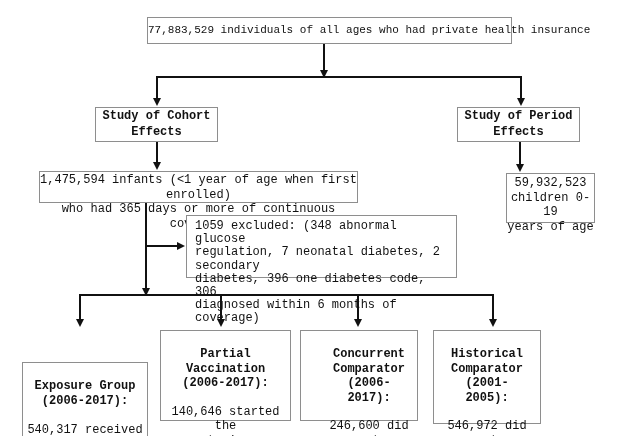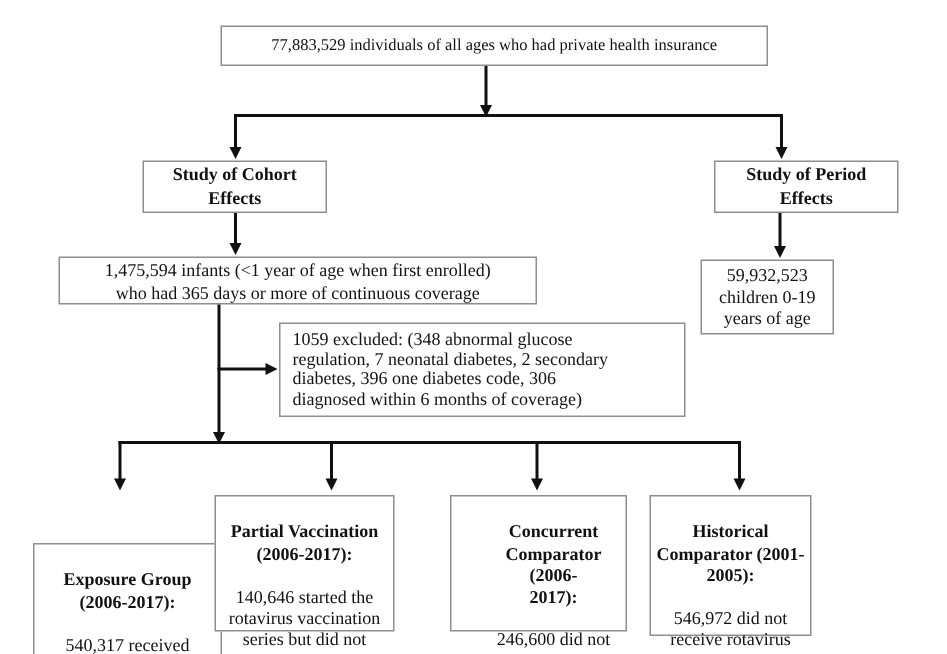--- a/index.html
+++ b/index.html
@@ -1,43 +1,43 @@
 <!DOCTYPE html>
 <html><head>
 <meta charset="utf-8">
 <style>
   html, body { margin: 0; padding: 0; background: #ffffff; }
   .canvas {
     position: relative;
     width: 631px;
     height: 436px;
     background: #ffffff;
-    font-family: Liberation Serif, serif;
+    font-family: Liberation Mono, monospace;
     color: #111111;
     overflow: hidden;
   }
   .box {
     position: absolute;
     box-sizing: border-box;
     background: #ffffff;
     border: 1px solid #8e8e8e;
     font-size: 12px;
     line-height: 14.4px;
     text-align: center;
     white-space: pre-line;
   }
   .b-total    { left:147px; top:17px;  width:365px; height:27px; font-size:11px; white-space:nowrap; line-height:25px; }
   .b-cohort   { left:95px;  top:107px; width:123px; height:35px; font-weight:700; line-height:15.5px; padding-top:1px; }
-  .b-period   { left:457px; top:107px; width:123px; height:35px; font-weight:700; line-height:15.5px; padding-top:1px;margin-left:19px; }
+  .b-period   { left:457px; top:107px; width:123px; height:35px; font-weight:700; line-height:15.5px; padding-top:1px; }
   .b-infants  { left:39px;  top:171px; width:319px; height:32px; line-height:14.6px; padding-top:1px;text-align:center; }
-  .b-children { left:467px; top:173px; width:89px;  height:50px; line-height:14.6px; padding-top:2px; }
+  .b-children { left:506px; top:173px; width:89px;  height:50px; line-height:14.6px; padding-top:2px; }
   .b-excluded { left:186px; top:215px; width:271px; height:63px; text-align:left; padding:4px 8px; line-height:13.2px; }
   .b-group    { top:330px; height:91px; padding-top:2px; line-height:14.4px; }
   .b-exposure   { left:22px;  width:126px;margin-top:32px; }
-  .b-partial    { left:143px; width:120px; }
+  .b-partial    { left:160px; width:131px; }
   .b-concurrent { left:300px; width:118px;padding-left:20px; }
   .b-historical { left:433px; width:108px; height:94px; }
   .b-group .title { font-weight:700; white-space:pre-line; }
   .b-group .body  { white-space:pre-line; }
 
   .vl { position:absolute; width:2px;  background:#111111; }
   .hl { position:absolute; height:2px; background:#111111; }
   .ad { position:absolute; width:0; height:0;
         border-left:4px solid transparent; border-right:4px solid transparent;
         border-top:8px solid #111111; }

